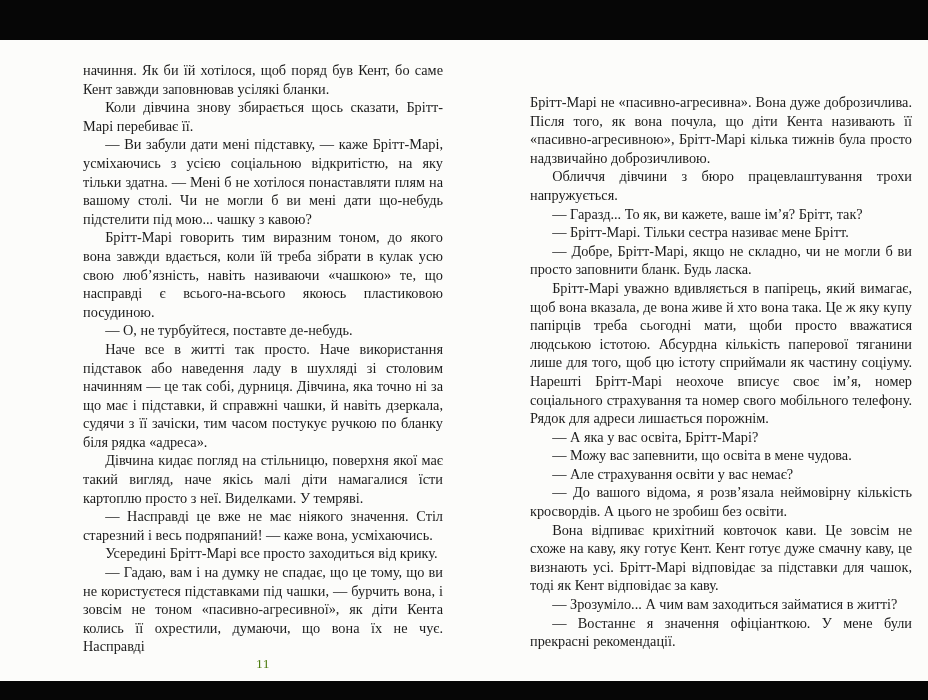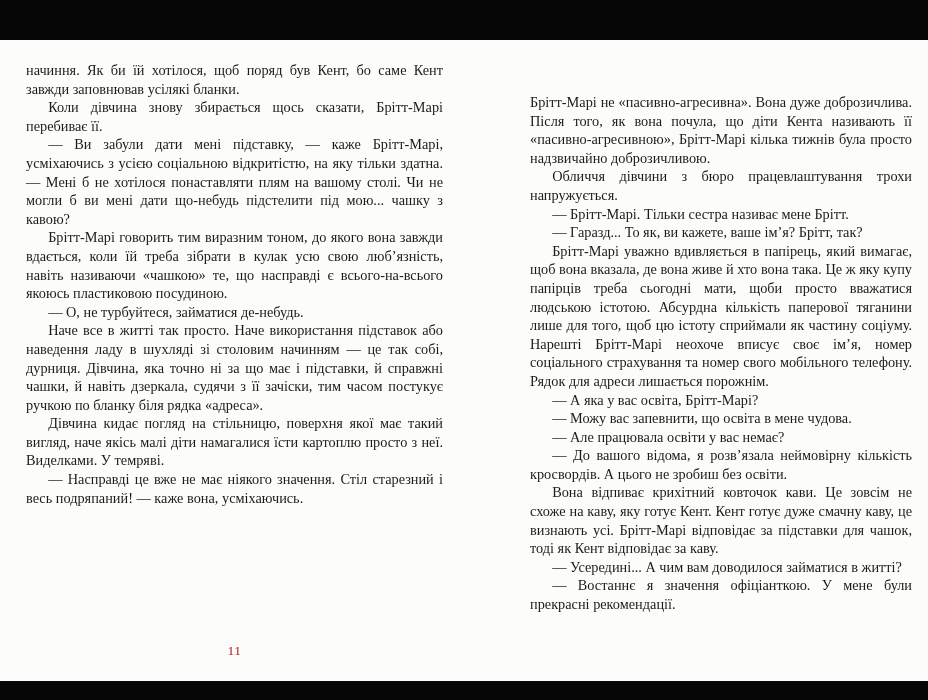--- a/index.html
+++ b/index.html
@@ -33,79 +33,82 @@
     display: flex;
   }
   .page {
     box-sizing: border-box;
     width: 464px;
     height: 641px;
     display: flex;
     flex-direction: column;
     padding-top: 21px;
   }
-  .page.left  { padding-left: 26px; padding-right: 21px; }
+  .page.left  { padding-left: 83px; padding-right: 21px; }
   .page.right { padding-left: 66px; padding-right: 16px; margin-top: 32px; }
   .page-text {
     color: #1b1b1b;
     font-size: 14.3px;
     line-height: 18.6px;
     text-align: justify;
   }
   .page-text p.para {
     margin: 0;
     padding: 0;
   }
   .page-text p.para.indent {
     text-indent: 1.55em;
   }
   .page-number {
     margin-top: auto;
     margin-bottom: 22px;
     text-align: center;
     font-size: 13.5px;
-    color: #b91c1c;
+    color: #4d7c0f;
     letter-spacing: 0.5px;
   }
 </style>
 </head>
 <body>
 
 <div class="screen">
   <div class="letterbox top"></div>
 
   <div class="spread">
 
     <div class="page left">
       <div class="page-text">
           <p class="para">начиння. Як би їй хотілося, щоб поряд був Кент, бо саме Кент завжди заповнював усілякі бланки.</p>
           <p class="para indent">Коли дівчина знову збирається щось сказати, Брітт-Марі перебиває її.</p>
           <p class="para indent">— Ви забули дати мені підставку, — каже Брітт-Марі, усміхаючись з усією соціальною відкритістю, на яку тільки здатна. — Мені б не хотілося понаставляти плям на вашому столі. Чи не могли б ви мені дати що-небудь підстелити під мою... чашку з кавою?</p>
           <p class="para indent">Брітт-Марі говорить тим виразним тоном, до якого вона завжди вдається, коли їй треба зібрати в кулак усю свою люб’язність, навіть називаючи «чашкою» те, що насправді є всього-на-всього якоюсь пластиковою посудиною.</p>
-          <p class="para indent">— О, не турбуйтеся, займатися де-небудь.</p>
+          <p class="para indent">— О, не турбуйтеся, поставте де-небудь.</p>
           <p class="para indent">Наче все в житті так просто. Наче використання підставок або наведення ладу в шухляді зі столовим начинням — це так собі, дурниця. Дівчина, яка точно ні за що має і підставки, й справжні чашки, й навіть дзеркала, судячи з її зачіски, тим часом постукує ручкою по бланку біля рядка «адреса».</p>
           <p class="para indent">Дівчина кидає погляд на стільницю, поверхня якої має такий вигляд, наче якісь малі діти намагалися їсти картоплю просто з неї. Виделками. У темряві.</p>
           <p class="para indent">— Насправді це вже не має ніякого значення. Стіл старезний і весь подряпаний! — каже вона, усміхаючись.</p>
+          <p class="para indent">Усередині Брітт-Марі все просто заходиться від крику.</p>
+          <p class="para indent">— Гадаю, вам і на думку не спадає, що це тому, що ви не користуєтеся підставками під чашки, — бурчить вона, і зовсім не тоном «пасивно-агресивної», як діти Кента колись її охрестили, думаючи, що вона їх не чує. Насправді</p>
         </div>
       <div class="page-number">11</div>
     </div>
 
     <div class="page right">
       <div class="page-text">
           <p class="para">Брітт-Марі не «пасивно-агресивна». Вона дуже доброзичлива. Після того, як вона почула, що діти Кента називають її «пасивно-агресивною», Брітт-Марі кілька тижнів була просто надзвичайно доброзичливою.</p>
           <p class="para indent">Обличчя дівчини з бюро працевлаштування трохи напружується.</p>
+          <p class="para indent">— Гаразд... То як, ви кажете, ваше ім’я? Брітт, так?</p>
           <p class="para indent">— Брітт-Марі. Тільки сестра називає мене Брітт.</p>
-          <p class="para indent">— Гаразд... То як, ви кажете, ваше ім’я? Брітт, так?</p>
+          <p class="para indent">— Добре, Брітт-Марі, якщо не складно, чи не могли б ви просто заповнити бланк. Будь ласка.</p>
           <p class="para indent">Брітт-Марі уважно вдивляється в папірець, який вимагає, щоб вона вказала, де вона живе й хто вона така. Це ж яку купу папірців треба сьогодні мати, щоби просто вважатися людською істотою. Абсурдна кількість паперової тяганини лише для того, щоб цю істоту сприймали як частину соціуму. Нарешті Брітт-Марі неохоче вписує своє ім’я, номер соціального страхування та номер свого мобільного телефону. Рядок для адреси лишається порожнім.</p>
           <p class="para indent">— А яка у вас освіта, Брітт-Марі?</p>
           <p class="para indent">— Можу вас запевнити, що освіта в мене чудова.</p>
-          <p class="para indent">— Але працювала освіти у вас немає?</p>
+          <p class="para indent">— Але страхування освіти у вас немає?</p>
           <p class="para indent">— До вашого відома, я розв’язала неймовірну кількість кросвордів. А цього не зробиш без освіти.</p>
           <p class="para indent">Вона відпиває крихітний ковточок кави. Це зовсім не схоже на каву, яку готує Кент. Кент готує дуже смачну каву, це визнають усі. Брітт-Марі відповідає за підставки для чашок, тоді як Кент відповідає за каву.</p>
-          <p class="para indent">— Усередині... А чим вам доводилося займатися в житті?</p>
+          <p class="para indent">— Зрозуміло... А чим вам заходиться займатися в житті?</p>
           <p class="para indent">— Востаннє я значення офіціанткою. У мене були прекрасні рекомендації.</p>
         </div>
     </div>
 
   </div>
 
   <div class="letterbox bottom"></div>
 </div>
 
 </body></html>

